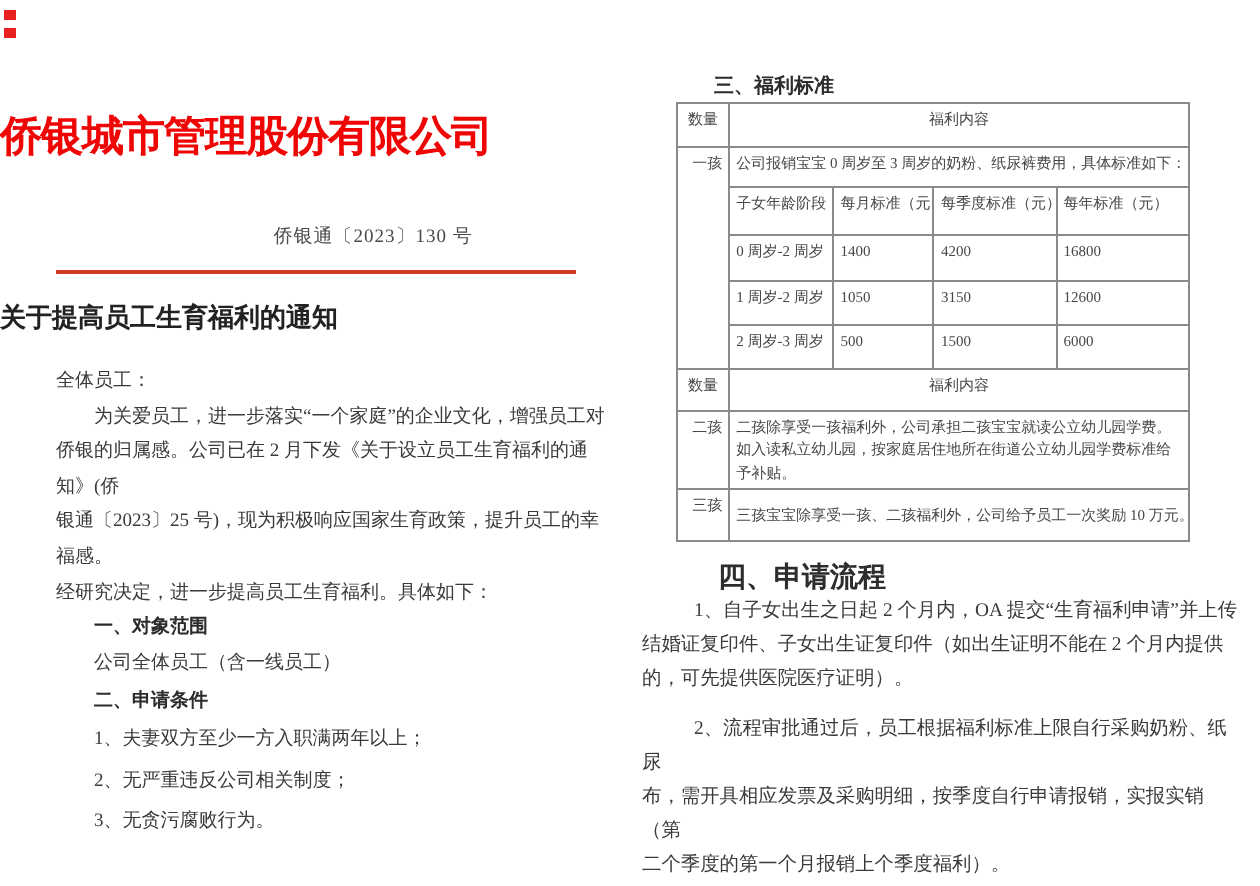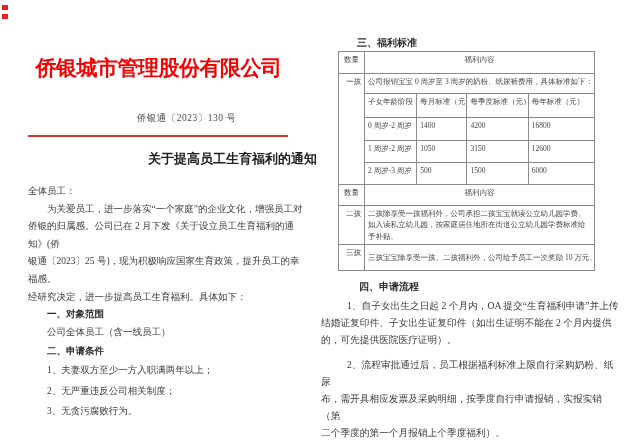--- a/index.html
+++ b/index.html
@@ -12,48 +12,48 @@
   .page{position:absolute;top:0;height:443px;background:#ffffff;}
   #page-left{left:0;width:317px;}
   #page-right{left:317px;width:313px;}
   .page-divider{position:absolute;top:0;left:317px;width:1px;height:443px;background:#d6d6d6;}
 
   
   .red-mark{position:absolute;left:2px;width:6px;height:5px;background:#e82020;}
   .red-mark.m1{top:5px;}
   .red-mark.m2{top:14px;}
   .company-name{
-    position:absolute;top:54px;left:0;width:100%;text-align:center;
+    position:absolute;top:54px;left:0;width:100%;text-align:left;
     font-size:21px;font-weight:bold;color:#f00505;letter-spacing:-0.5px;white-space:nowrap;
   }
   .doc-number{
     position:absolute;top:112px;left:0;width:100%;text-align:center;
     font-size:9.5px;color:#4a4a4a;letter-spacing:0.5px;margin-left:28px;
   }
   .red-rule{position:absolute;top:135px;left:28px;width:260px;height:2px;background:#cf3a28;}
   .notice-title{
-    position:absolute;top:150px;left:0;width:100%;text-align:right;
+    position:absolute;top:150px;left:0;width:100%;text-align:left;
     font-size:13px;font-weight:bold;color:#222;white-space:nowrap;
   }
   .left-body{
     position:absolute;top:183px;left:28px;width:278px;
     font-size:9.5px;line-height:17.6px;color:#3a3a3a;
   }
   .salutation{white-space:nowrap;}
   .para{white-space:pre-line;text-indent:19px;}
   .sec-heading{font-weight:bold;color:#2d2d2d;margin-left:19px;white-space:nowrap;}
   .sec-body{margin-left:19px;white-space:nowrap;}
   .h2{margin-top:2px;}
   .cond-item{margin-left:19px;white-space:nowrap;}
   .cond-item.i1{margin-top:1px;}
   .cond-item.i2,.cond-item.i3{margin-top:3px;}
 
   
   .s3-heading{position:absolute;top:36px;left:40px;font-size:10px;font-weight:bold;color:#2d2d2d;white-space:nowrap;}
-  .s4-heading{position:absolute;top:280px;left:42px;font-size:10px;font-weight:bold;color:#2d2d2d;white-space:nowrap;}
+  .s4-heading{position:absolute;top:280px;left:42px;font-size:14px;font-weight:bold;color:#2d2d2d;white-space:nowrap;}
   table.benefit{
     position:absolute;top:51px;left:21px;width:257px;
     border-collapse:collapse;table-layout:fixed;
     font-size:7.5px;line-height:1.5;color:#474747;
   }
   table.benefit td{
     border:1px solid #8a8a8a;vertical-align:top;padding:2px 3px;
     overflow:hidden;
   }
   td.hdr{text-align:center;}

